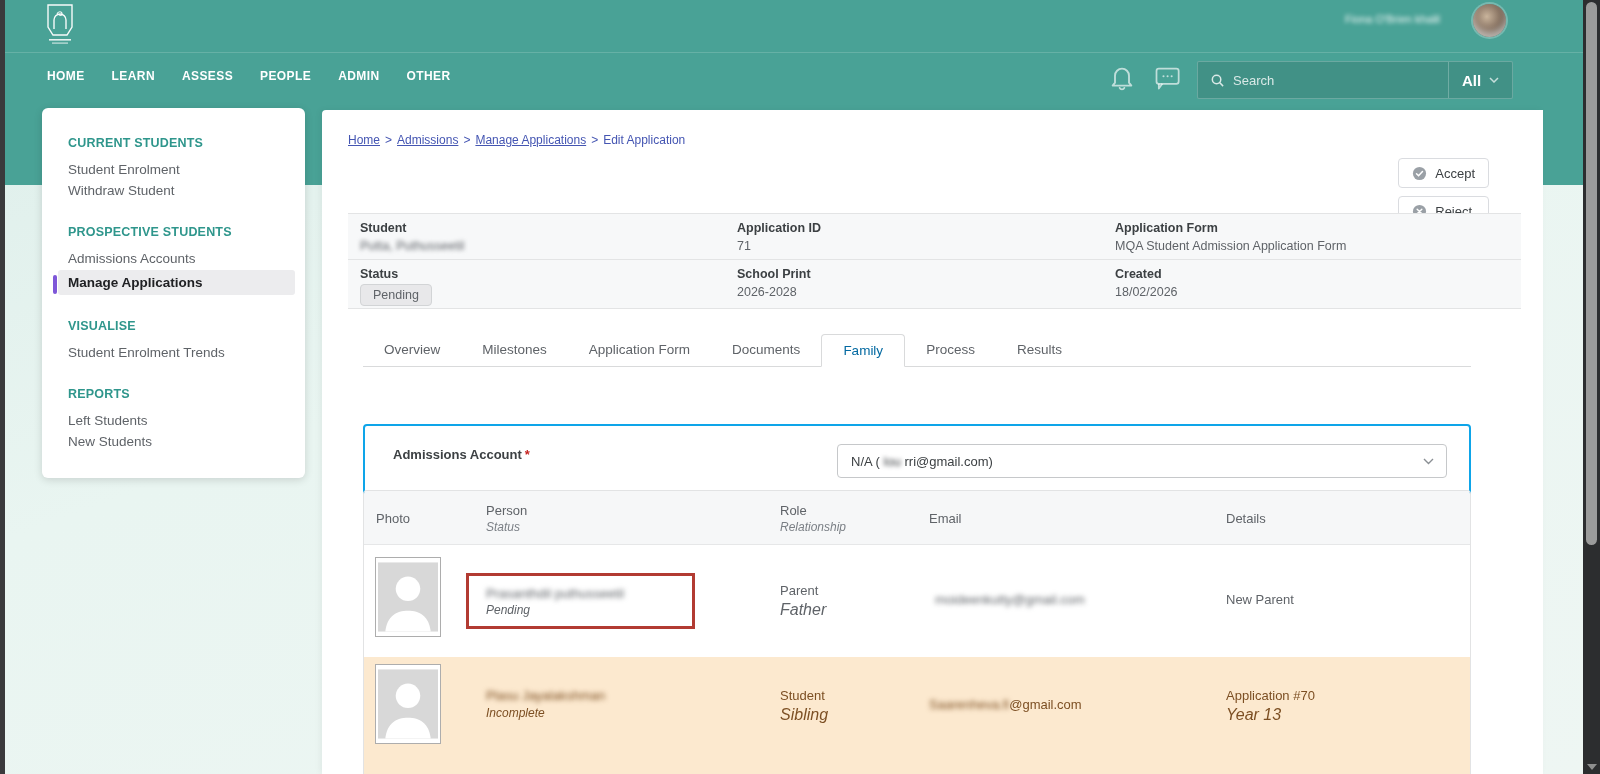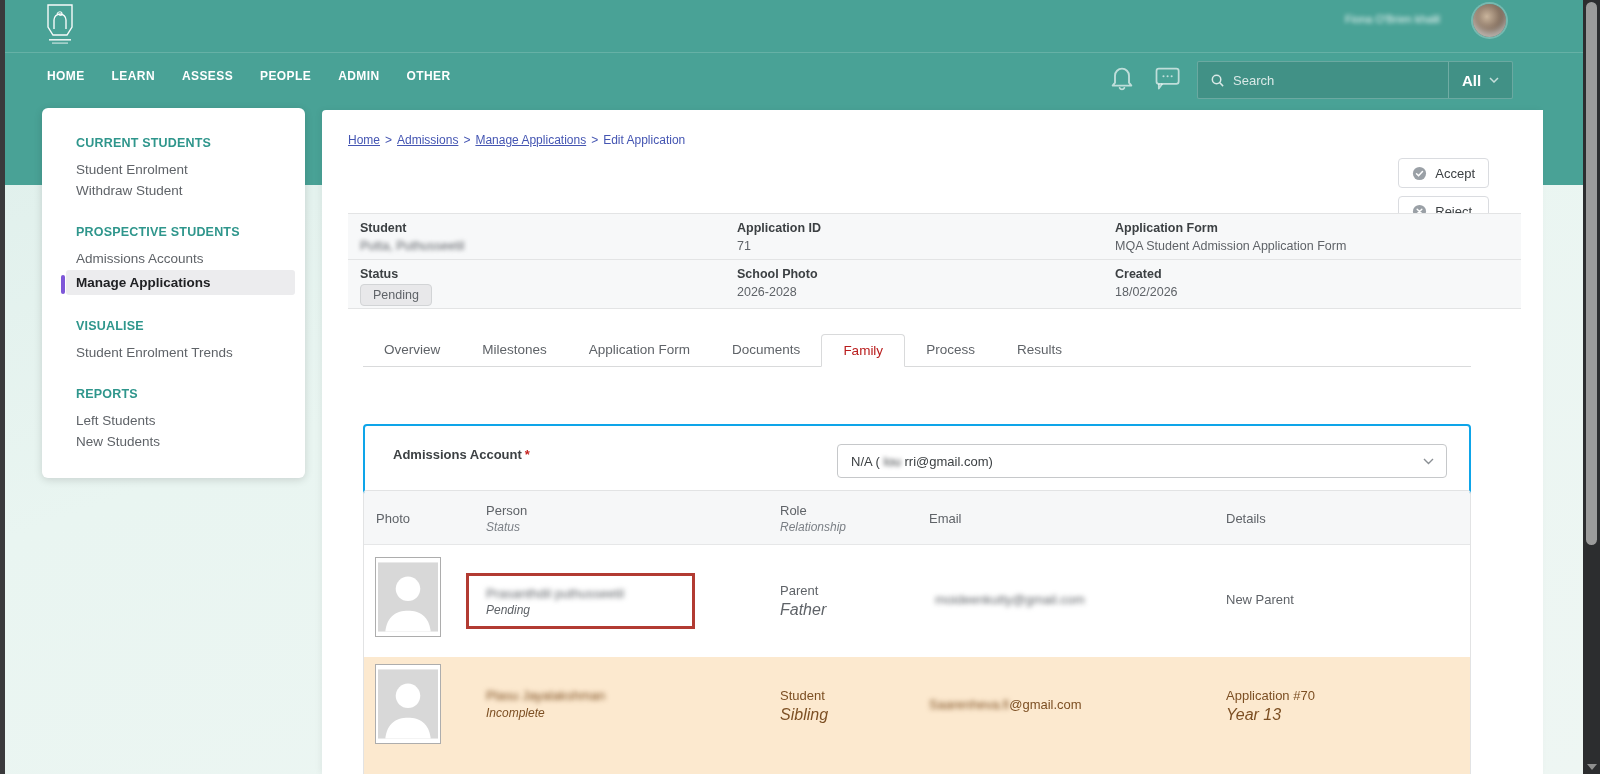--- a/index.html
+++ b/index.html
@@ -30,21 +30,21 @@
   .searchbar { position:absolute; left:1192px; top:61px; width:316px; height:38px; display:flex; align-items:stretch;
     background:rgba(0,0,0,.10); border:1px solid rgba(255,255,255,.22); border-radius:2px; }
   .search-left { flex:1; display:flex; align-items:center; gap:8px; padding:0 12px; }
   .search-left svg { width:15px; height:15px; flex:none; }
   .searchbar input { background:transparent; border:none; outline:none; color:#fff; font-size:13px; width:100%; font-family:inherit; }
   .searchbar input::placeholder { color:rgba(255,255,255,.8); }
   .search-scope { width:64px; border-left:1px solid rgba(255,255,255,.25); display:flex; align-items:center; justify-content:center; gap:8px; color:#fff; font-size:15px; font-weight:bold; cursor:pointer; }
 
   
   .sidebar { position:absolute; left:42px; top:108px; width:263px; height:370px; background:#fff; border-radius:6px;
-    box-shadow:0 2px 8px rgba(0,0,0,.14); z-index:10; padding:28px 14px 0 34px; }
+    box-shadow:0 2px 8px rgba(0,0,0,.14); z-index:10; padding:28px 14px 0 26px; }
   .sec { margin-bottom:24px; }
   .sec-h { color:#2f968c; font-size:12.5px; font-weight:bold; letter-spacing:.2px; margin-bottom:9px; }
   .si { font-size:13.5px; color:#5f6368; padding:3px 0; cursor:pointer; position:relative; }
   .si.active { background:#ececee; border-radius:3px; padding:5px 10px; margin:1px -4px 1px -10px; color:#202124; font-weight:bold; }
   .si.active::before { content:""; position:absolute; left:-5px; top:5px; width:4px; height:19px; background:#7e57d8; border-radius:2px; }
 
   
   .main { position:absolute; left:322px; top:110px; width:1221px; height:664px; background:#fff; z-index:5;
     border-top-left-radius:4px; box-shadow:-2px 0 6px rgba(0,0,0,.05); }
   .breadcrumb { position:absolute; left:26px; top:23px; font-size:12px; color:#4455b2; display:flex; gap:5px; white-space:nowrap; }
@@ -61,21 +61,21 @@
   .cell { position:absolute; top:7px; }
   .c1 { left:12px; } .c2 { left:389px; } .c3 { left:767px; }
   .cl { font-size:12.5px; font-weight:bold; color:#3c4043; }
   .cv { font-size:12.5px; color:#5f6368; margin-top:4px; }
   .badge { display:inline-block; background:#e8e8ea; border:1px solid #d2d4d6; border-radius:4px; padding:3px 12px; font-size:12.5px; color:#5f6368; margin-top:3px; }
 
   
   .tabs { position:absolute; left:41px; top:224px; width:1108px; display:flex; border-bottom:1px solid #d9dadb; }
   .tab { padding:8px 21px; font-size:13.5px; color:#5f6368; cursor:pointer; margin-bottom:0; }
   .tab.active { background:#fff; border:1px solid #d9dadb; border-bottom:1px solid #fff; margin-bottom:-1px;
-    border-radius:4px 4px 0 0; color:#b91c1c;text-align:center; }
+    border-radius:4px 4px 0 0; color:#0369a1;text-align:center; }
 
   
   .acct-box { position:absolute; left:41px; top:270px; width:1108px; height:78px; border:2px solid #0ea5e9; border-radius:4px;margin-top:44px; }
   .acct-label { position:absolute; left:28px; top:21px; font-size:13px; font-weight:bold; color:#3c4043; }
   .req { color:#c5221f; font-weight:bold; margin-left:3px; }
   .select { position:absolute; left:472px; top:18px; width:610px; height:34px; border:1px solid #c6c8ca; border-radius:4px;
     background:#fff; display:flex; align-items:center; padding:0 30px 0 13px; font-size:13px; color:#3c4043; cursor:pointer; }
   .select .chev { position:absolute; right:12px; top:13px; }
 
   
@@ -253,21 +253,21 @@
         <div class="cl">Application Form</div>
         <div class="cv">MQA Student Admission Application Form</div>
       </div>
     </div>
     <div class="info-row r2">
       <div class="cell c1">
         <div class="cl">Status</div>
         <span class="badge">Pending</span>
       </div>
       <div class="cell c2">
-        <div class="cl">School Photo</div>
+        <div class="cl">School Print</div>
         <div class="cv">2026-2028</div>
       </div>
       <div class="cell c3">
         <div class="cl">Created</div>
         <div class="cv">18/02/2026</div>
       </div>
     </div>
   </div>
 
   <div class="tabs">

